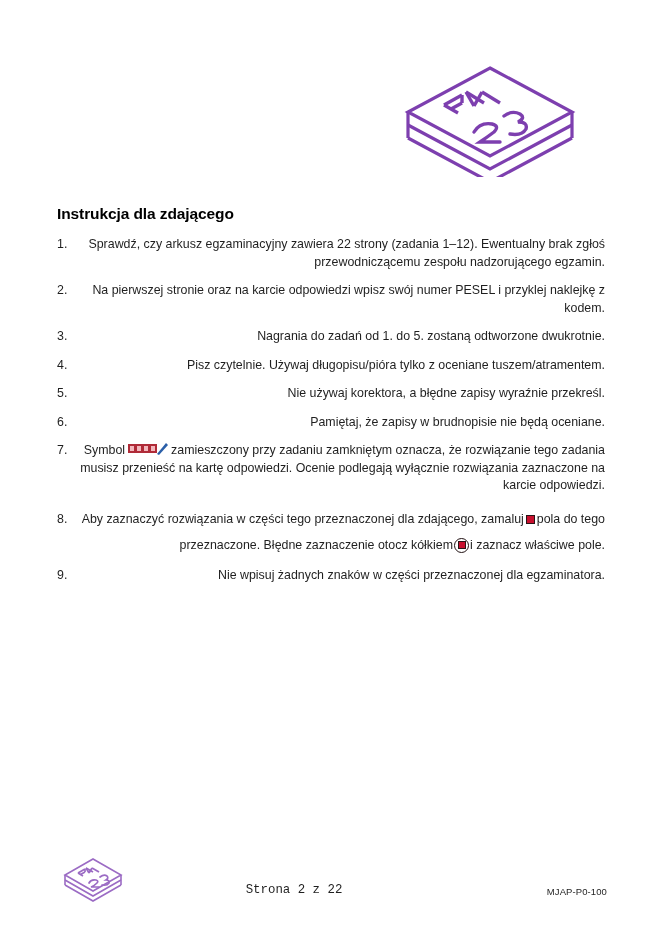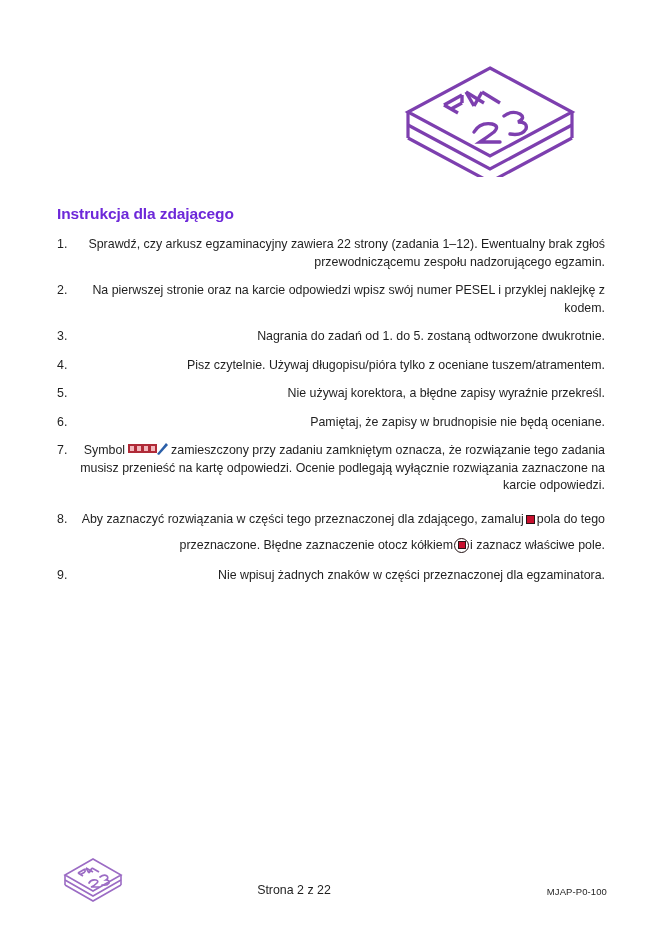--- a/index.html
+++ b/index.html
@@ -33,21 +33,21 @@
   }
 
   
   .page-title {
     position: absolute;
     left: 57px;
     top: 205px;
     font-size: 15.5px;
     font-weight: bold;
     letter-spacing: -0.1px;
-    color: #6d28d9;
+    color: #000000;
   }
 
   
   .instruction-list {
     position: absolute;
     left: 57px;
     top: 236px;
     width: 548px;
   }
   .list-item {
@@ -144,20 +144,21 @@
 
   
   .footer-page {
     position: absolute;
     left: 0;
     top: 883px;
     width: 588px;
     text-align: center;
     font-size: 12.4px;
     color: #1f1f1f;
+    font-family: Liberation Mono, monospace;
   }
   .footer-code {
     position: absolute;
     right: 57px;
     top: 886px;
     font-size: 9.5px;
     letter-spacing: 0.1px;
     color: #1f1f1f;
     margin-left: 36px;
   }

